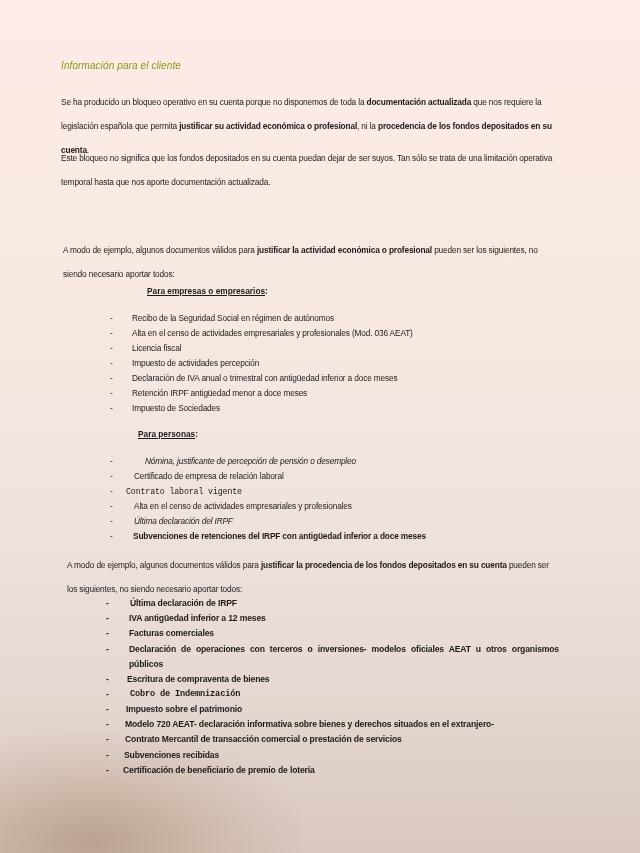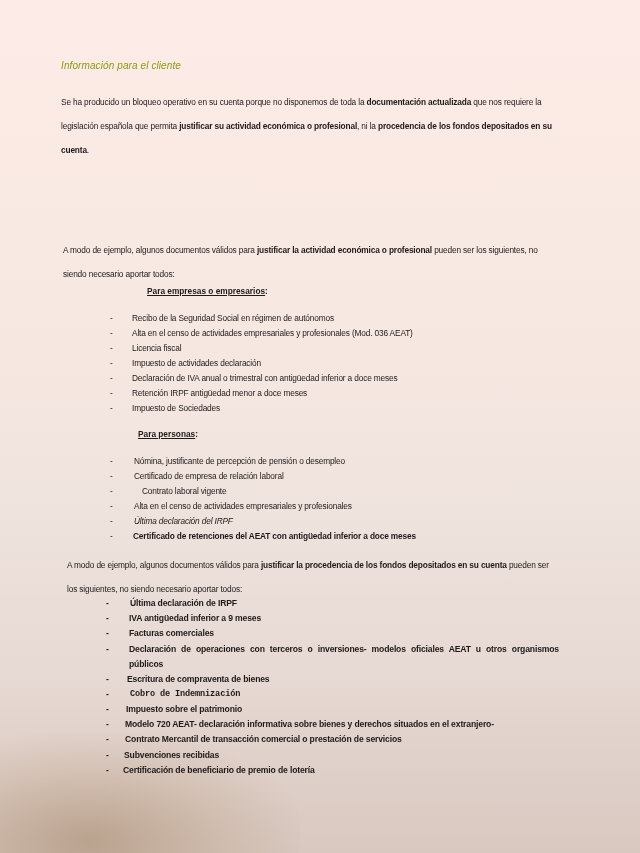--- a/index.html
+++ b/index.html
@@ -92,20 +92,21 @@
 <div class="shade"></div>
 
 <div class="page">
 
   <div class="heading" style="left:61px; top:60px;">Información para el cliente</div>
 
   <div class="para" style="left:61px; top:90px; width:496px;">
     <span>Se ha producido un bloqueo operativo en su cuenta porque no disponemos de toda la </span><b>documentación actualizada</b><span> que nos requiere la legislación española que permita </span><b>justificar su actividad económica o profesional</b><span>, ni la </span><b>procedencia de los fondos depositados en su cuenta</b><span>.</span>
   </div>
 
+  <div class="para" style="left:61px; top:146px; width:496px;">Este bloqueo no significa que los fondos depositados en su cuenta puedan dejar de ser suyos. Tan sólo se trata de una limitación operativa temporal hasta que nos aporte documentación actualizada.</div>
 
 
   <div class="para" style="left:63px; top:238px; width:494px;">
     <span>A modo de ejemplo, algunos documentos válidos para </span><b>justificar la actividad económica o profesional</b><span> pueden ser los siguientes, no siendo necesario aportar todos:</span>
   </div>
 
   <div class="subhead" style="left:107px; top:286px;padding-left:40px;">
     <span>Para empresas o empresarios</span><span style="text-decoration:none; display:inline-block;">:</span>
   </div>
 
@@ -117,21 +118,21 @@
     <li>
         <span class="dash">-</span>
         <span class="txt" style="left:22px;">Alta en el censo de actividades empresariales y profesionales (Mod. 036 AEAT)</span>
       </li>
     <li>
         <span class="dash">-</span>
         <span class="txt" style="left:22px;">Licencia fiscal</span>
       </li>
     <li>
         <span class="dash">-</span>
-        <span class="txt" style="left:22px;">Impuesto de actividades declaración</span>
+        <span class="txt" style="left:22px;">Impuesto de actividades percepción</span>
       </li>
     <li>
         <span class="dash">-</span>
         <span class="txt" style="left:22px;">Declaración de IVA anual o trimestral con antigüedad inferior a doce meses</span>
       </li>
     <li>
         <span class="dash">-</span>
         <span class="txt" style="left:22px;">Retención IRPF antigüedad menor a doce meses</span>
       </li>
     <li>
@@ -140,56 +141,56 @@
       </li>
   </ul>
 
   <div class="subhead" style="left:109px; top:429px;padding-left:29px;">
     <span>Para personas</span><span style="text-decoration:none; display:inline-block;">:</span>
   </div>
 
   <ul class="list" style="left:110px; top:454px;">
     <li>
         <span class="dash">-</span>
-        <span class="txt" style="left:24px;">Nómina, justificante de percepción de pensión o desempleo</span>
+        <span class="txt" style="left:35px;font-style:italic;">Nómina, justificante de percepción de pensión o desempleo</span>
       </li>
     <li>
         <span class="dash">-</span>
         <span class="txt" style="left:24px;">Certificado de empresa de relación laboral</span>
       </li>
     <li>
         <span class="dash">-</span>
-        <span class="txt" style="left:32px;">Contrato laboral vigente</span>
+        <span class="txt" style="left:16px;font-family:Liberation Mono, monospace;">Contrato laboral vigente</span>
       </li>
     <li>
         <span class="dash">-</span>
         <span class="txt" style="left:24px;">Alta en el censo de actividades empresariales y profesionales</span>
       </li>
     <li>
         <span class="dash">-</span>
         <span class="txt" style="left:24px;font-style:italic;">Última declaración del IRPF</span>
       </li>
     <li>
         <span class="dash">-</span>
-        <span class="txt" style="left:23px; font-weight:bold;">Certificado de retenciones del AEAT con antigüedad inferior a doce meses</span>
+        <span class="txt" style="left:23px; font-weight:bold;">Subvenciones de retenciones del IRPF con antigüedad inferior a doce meses</span>
       </li>
   </ul>
 
   <div class="para" style="left:67px; top:553px; width:490px;">
     <span>A modo de ejemplo, algunos documentos válidos para </span><b>justificar la procedencia de los fondos depositados en su cuenta</b><span> pueden ser los siguientes, no siendo necesario aportar todos:</span>
   </div>
 
   <ul class="list bold-list" style="left:106px; top:596px;">
     <li>
         <span class="dash">-</span>
         <span class="txt" style="left:24px;">Última declaración de IRPF</span>
       </li>
     <li>
         <span class="dash">-</span>
-        <span class="txt" style="left:23px;">IVA antigüedad inferior a 9 meses</span>
+        <span class="txt" style="left:23px;">IVA antigüedad inferior a 12 meses</span>
       </li>
     <li>
         <span class="dash">-</span>
         <span class="txt" style="left:23px;">Facturas comerciales</span>
       </li>
     <li class="wrap">
         <span class="dash">-</span>
         <span class="txt" style="left:23px;">Declaración de operaciones con terceros o inversiones- modelos oficiales AEAT u otros organismos públicos</span>
       </li>
     <li>

